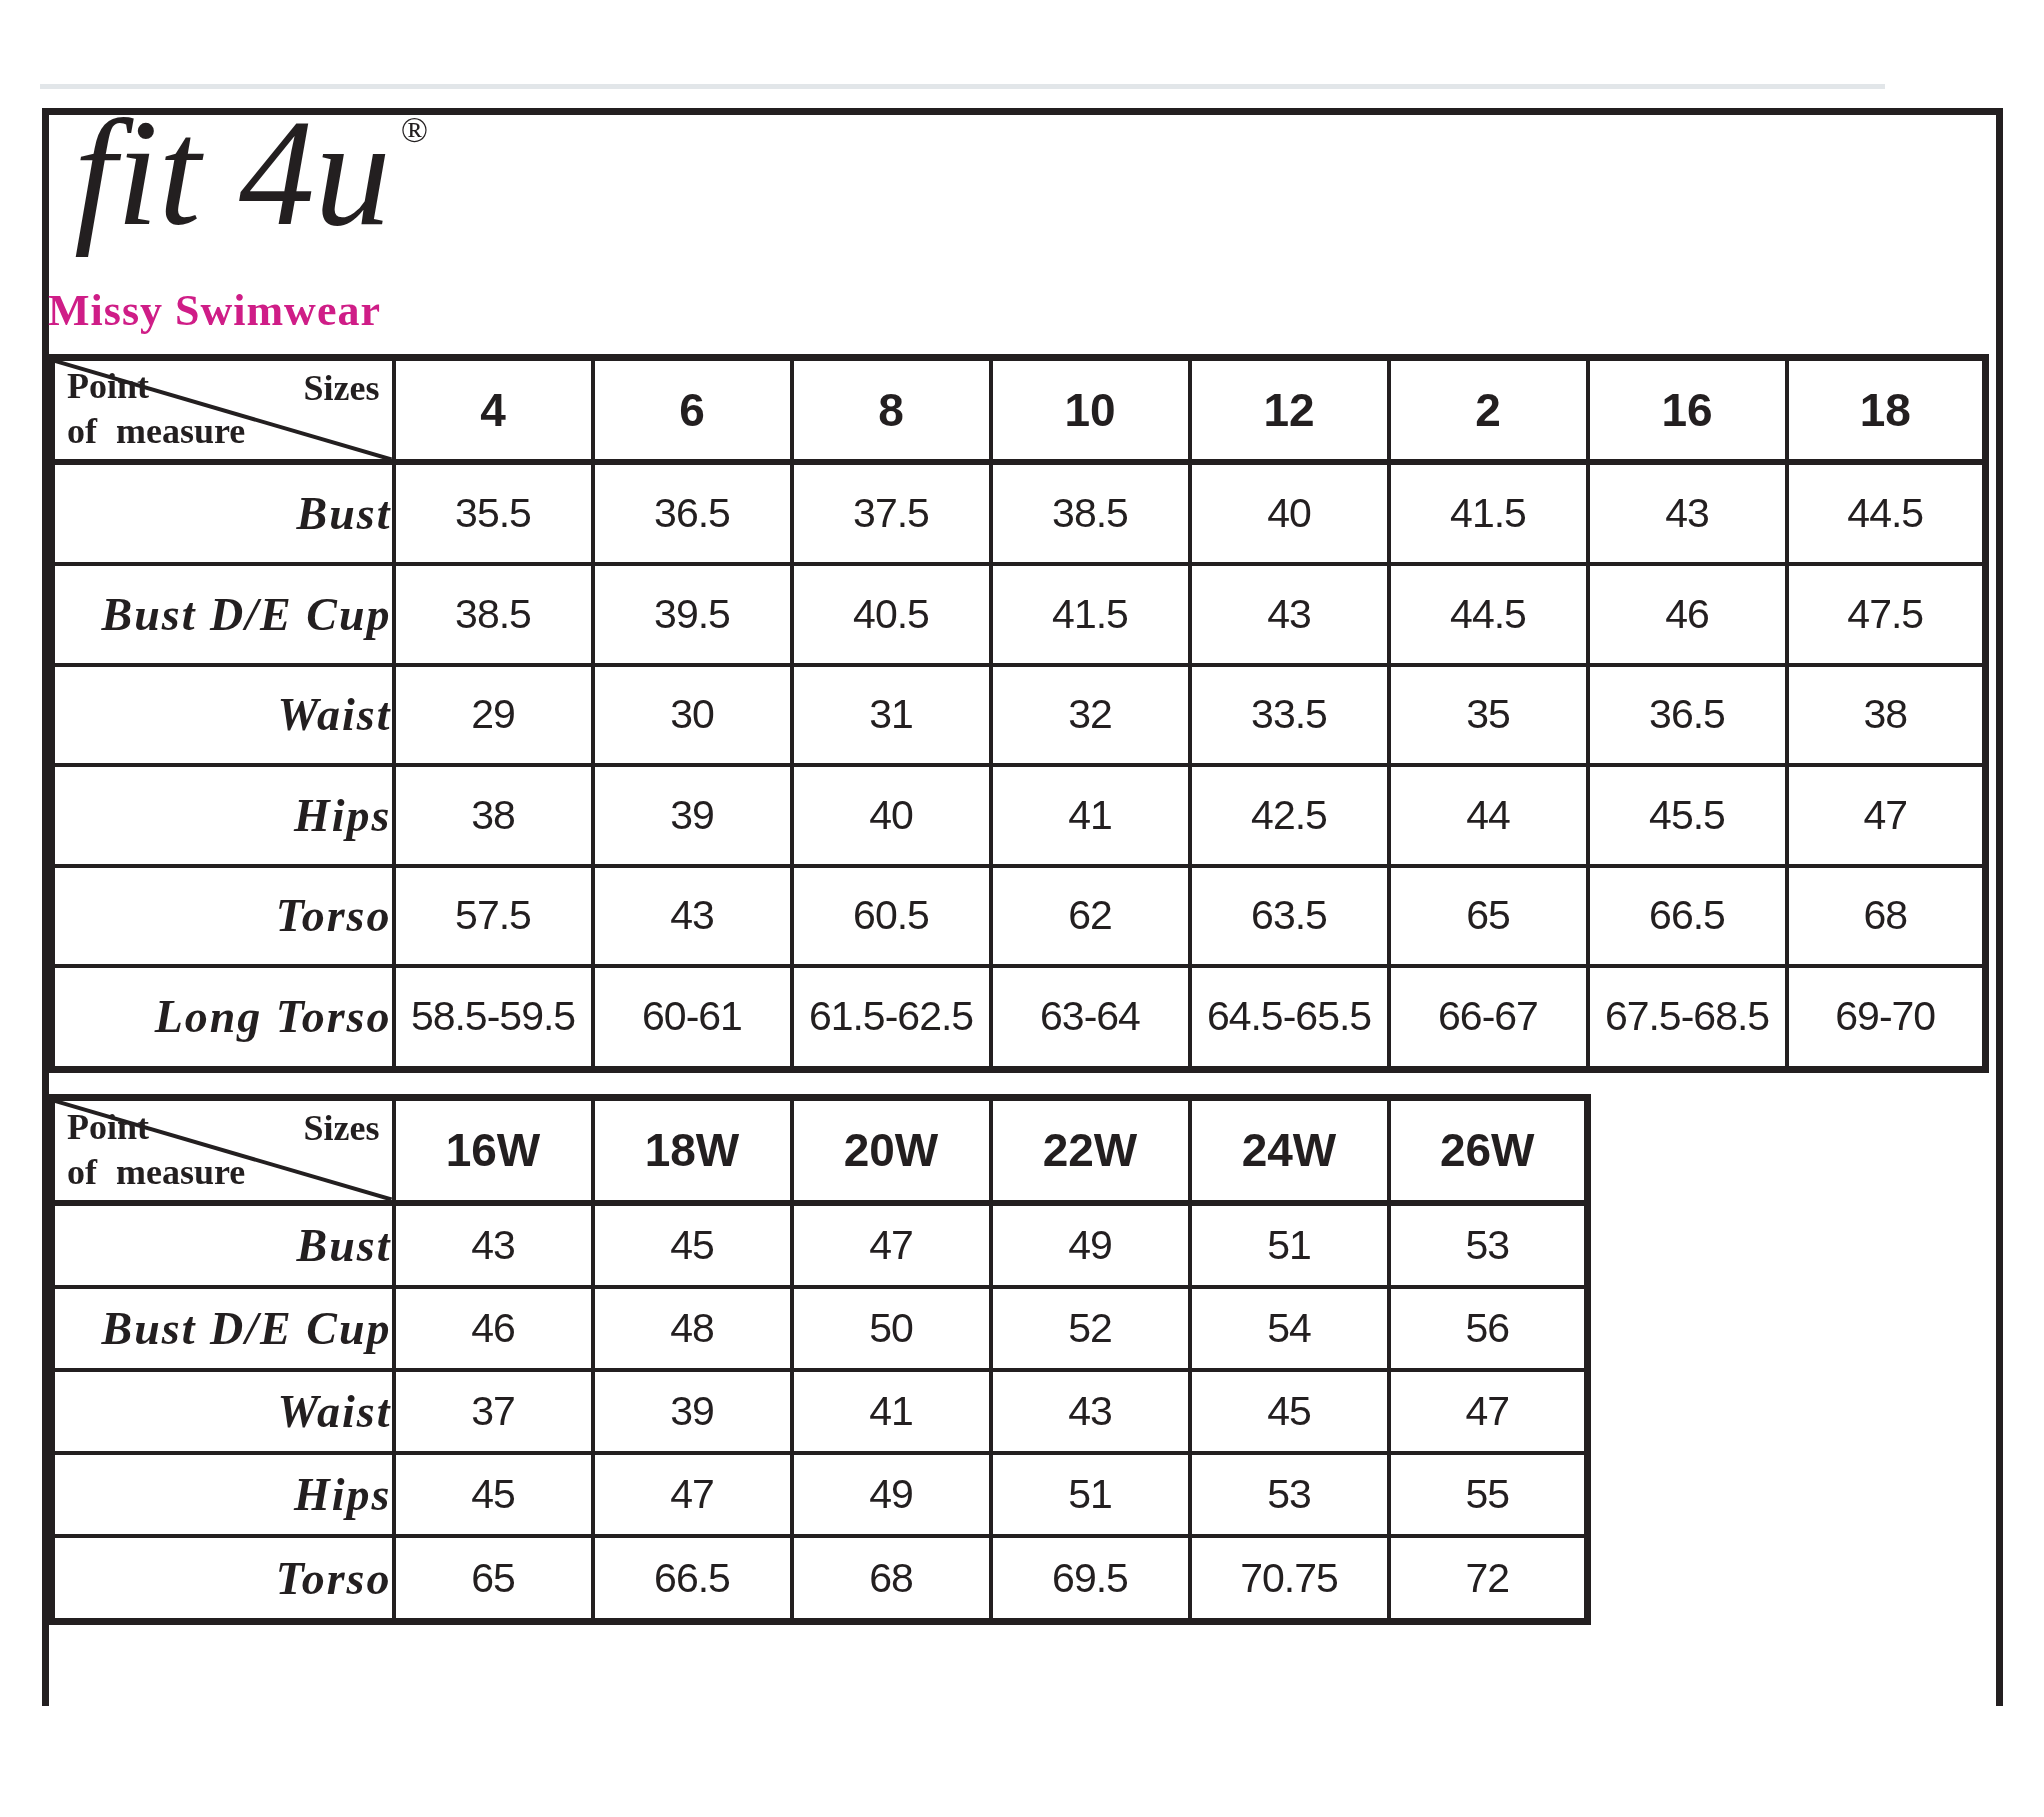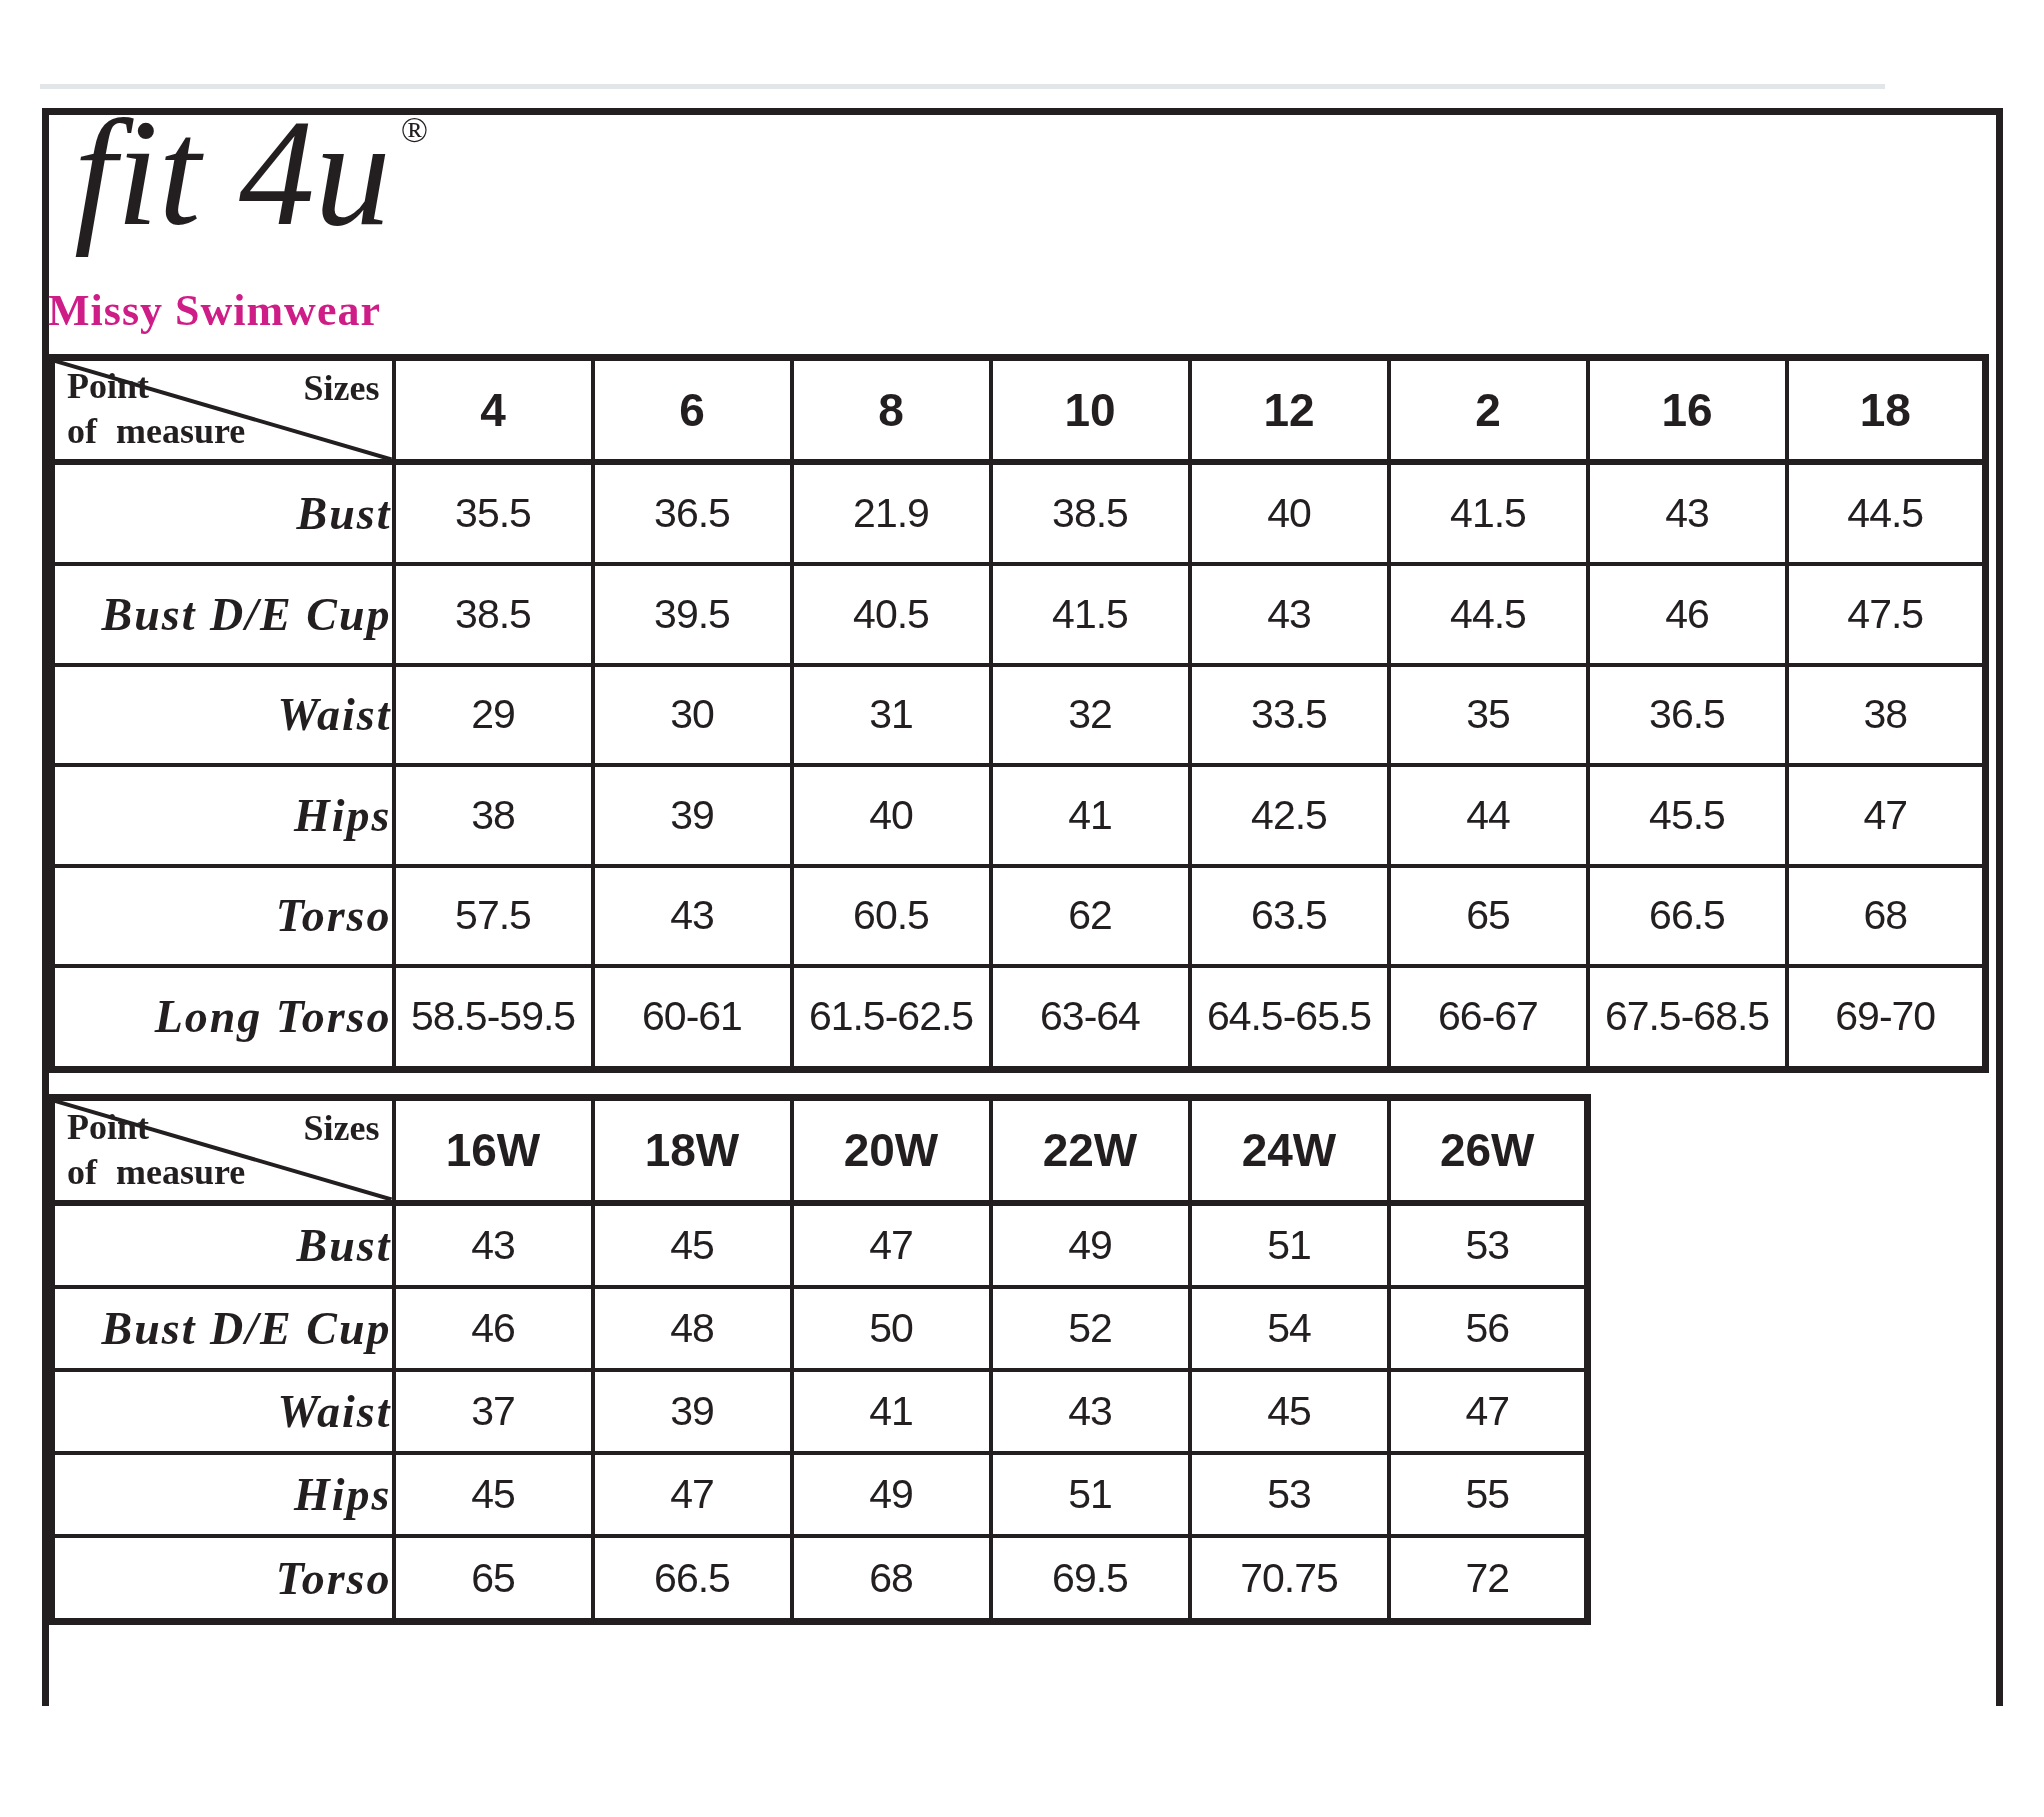--- a/index.html
+++ b/index.html
@@ -133,21 +133,21 @@
             <th class="size-head">2</th>
             <th class="size-head">16</th>
             <th class="size-head">18</th>
           </tr>
         </thead>
         <tbody>
           <tr>
             <td class="row-label">Bust</td>
             <td class="val">35.5</td>
             <td class="val">36.5</td>
-            <td class="val">21.9</td>
+            <td class="val">37.5</td>
             <td class="val">38.5</td>
             <td class="val">40</td>
             <td class="val">41.5</td>
             <td class="val">43</td>
             <td class="val">44.5</td>
           </tr>
           <tr>
             <td class="row-label">Bust D/E Cup</td>
             <td class="val">38.5</td>
             <td class="val">39.5</td>

